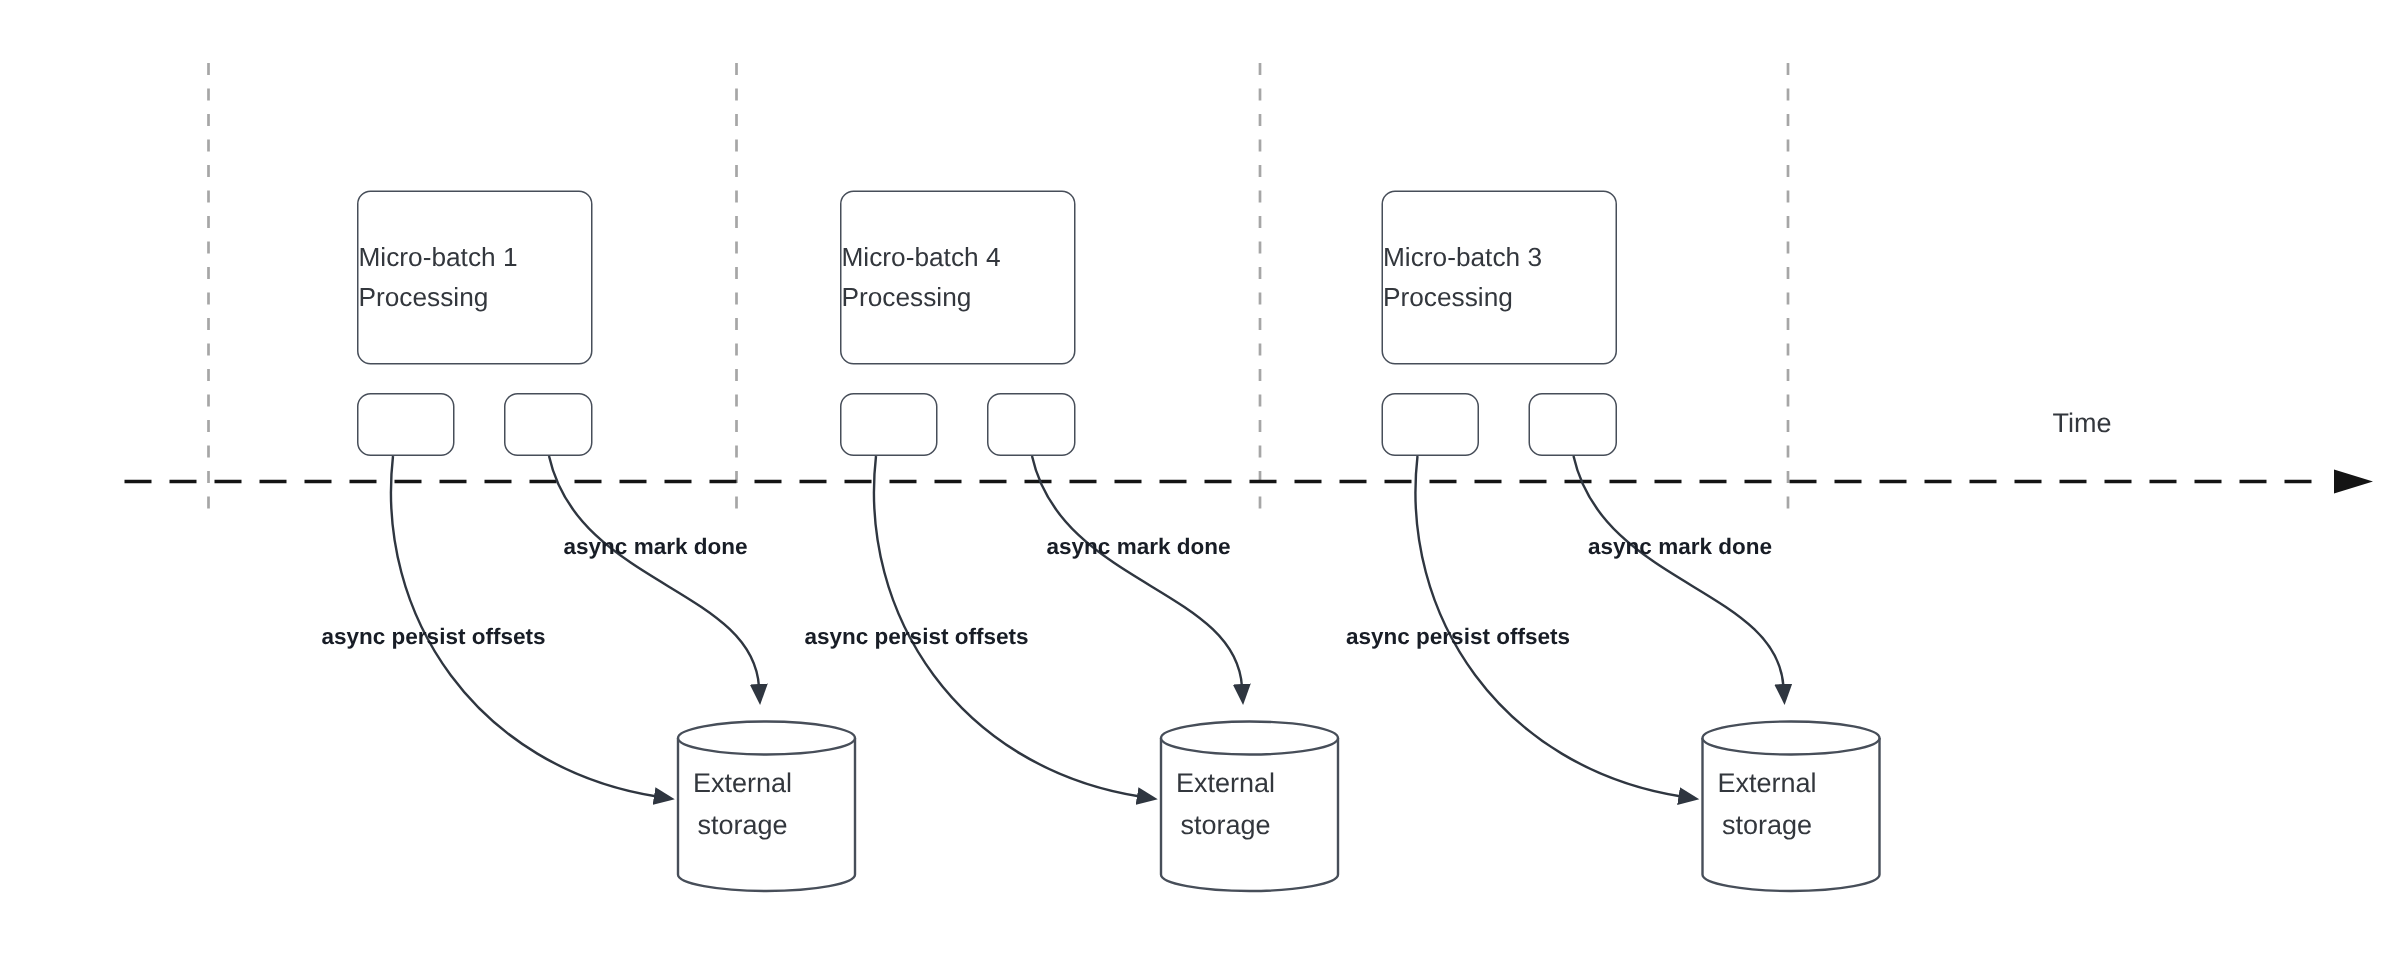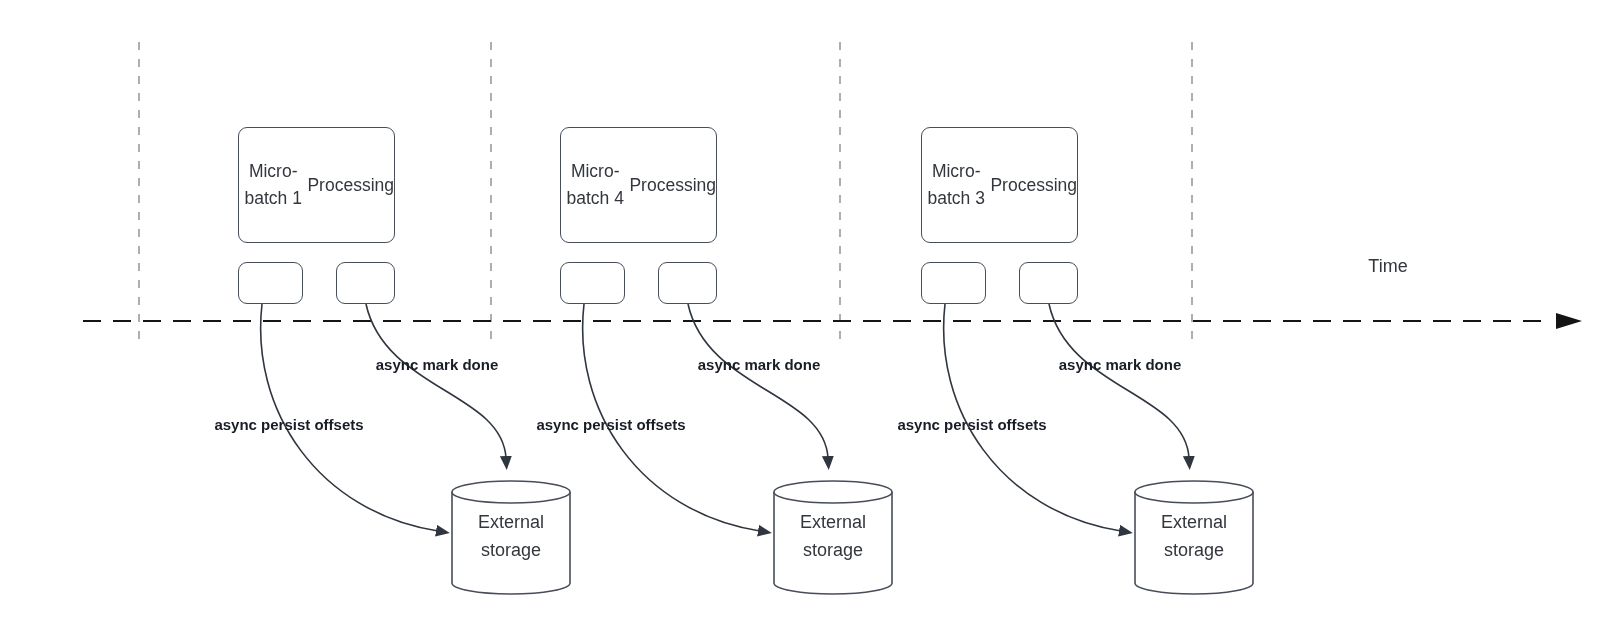--- a/index.html
+++ b/index.html
@@ -58,22 +58,22 @@
   .batch-3 { left: 683px; }
 
   .proc-box {
     position: absolute;
     left: 238px; top: 127px;
     width: 157px; height: 116px;
     background: #fff;
     border: 1.6px solid var(--shape-border);
     border-radius: 9px;
     display: flex;
-    flex-direction: row;
-    align-items: center;
+    flex-direction: column;
+    align-items: flex-start;
     justify-content: center;
     font-size: 17.5px;
     line-height: 27px;
     color: var(--box-text);
     text-align: center;
   }
 
   .small-box {
     position: absolute;
     top: 262px;
@@ -92,31 +92,31 @@
     font-size: 15px;
     font-weight: 700;
     color: var(--label-text);
     white-space: nowrap;
   }
   .persist { left: 174px; top: 416px; }
   .done    { left: 322px; top: 356px; }
 
   .storage-label {
     position: absolute;
-    left: 452px; top: 508px;
+    left: 436px; top: 508px;
     width: 118px;
     text-align: center;
     font-size: 18px;
     line-height: 28px;
     color: var(--box-text);
   }
 
   .time-label {
     position: absolute;
-    left: 1338px; top: 256px;
+    left: 1338px; top: 272px;
     width: 100px;
     text-align: center;
     font-size: 18px;
     color: var(--box-text);
   }
 </style>
 </head>
 <body>
 
 <div class="canvas">

